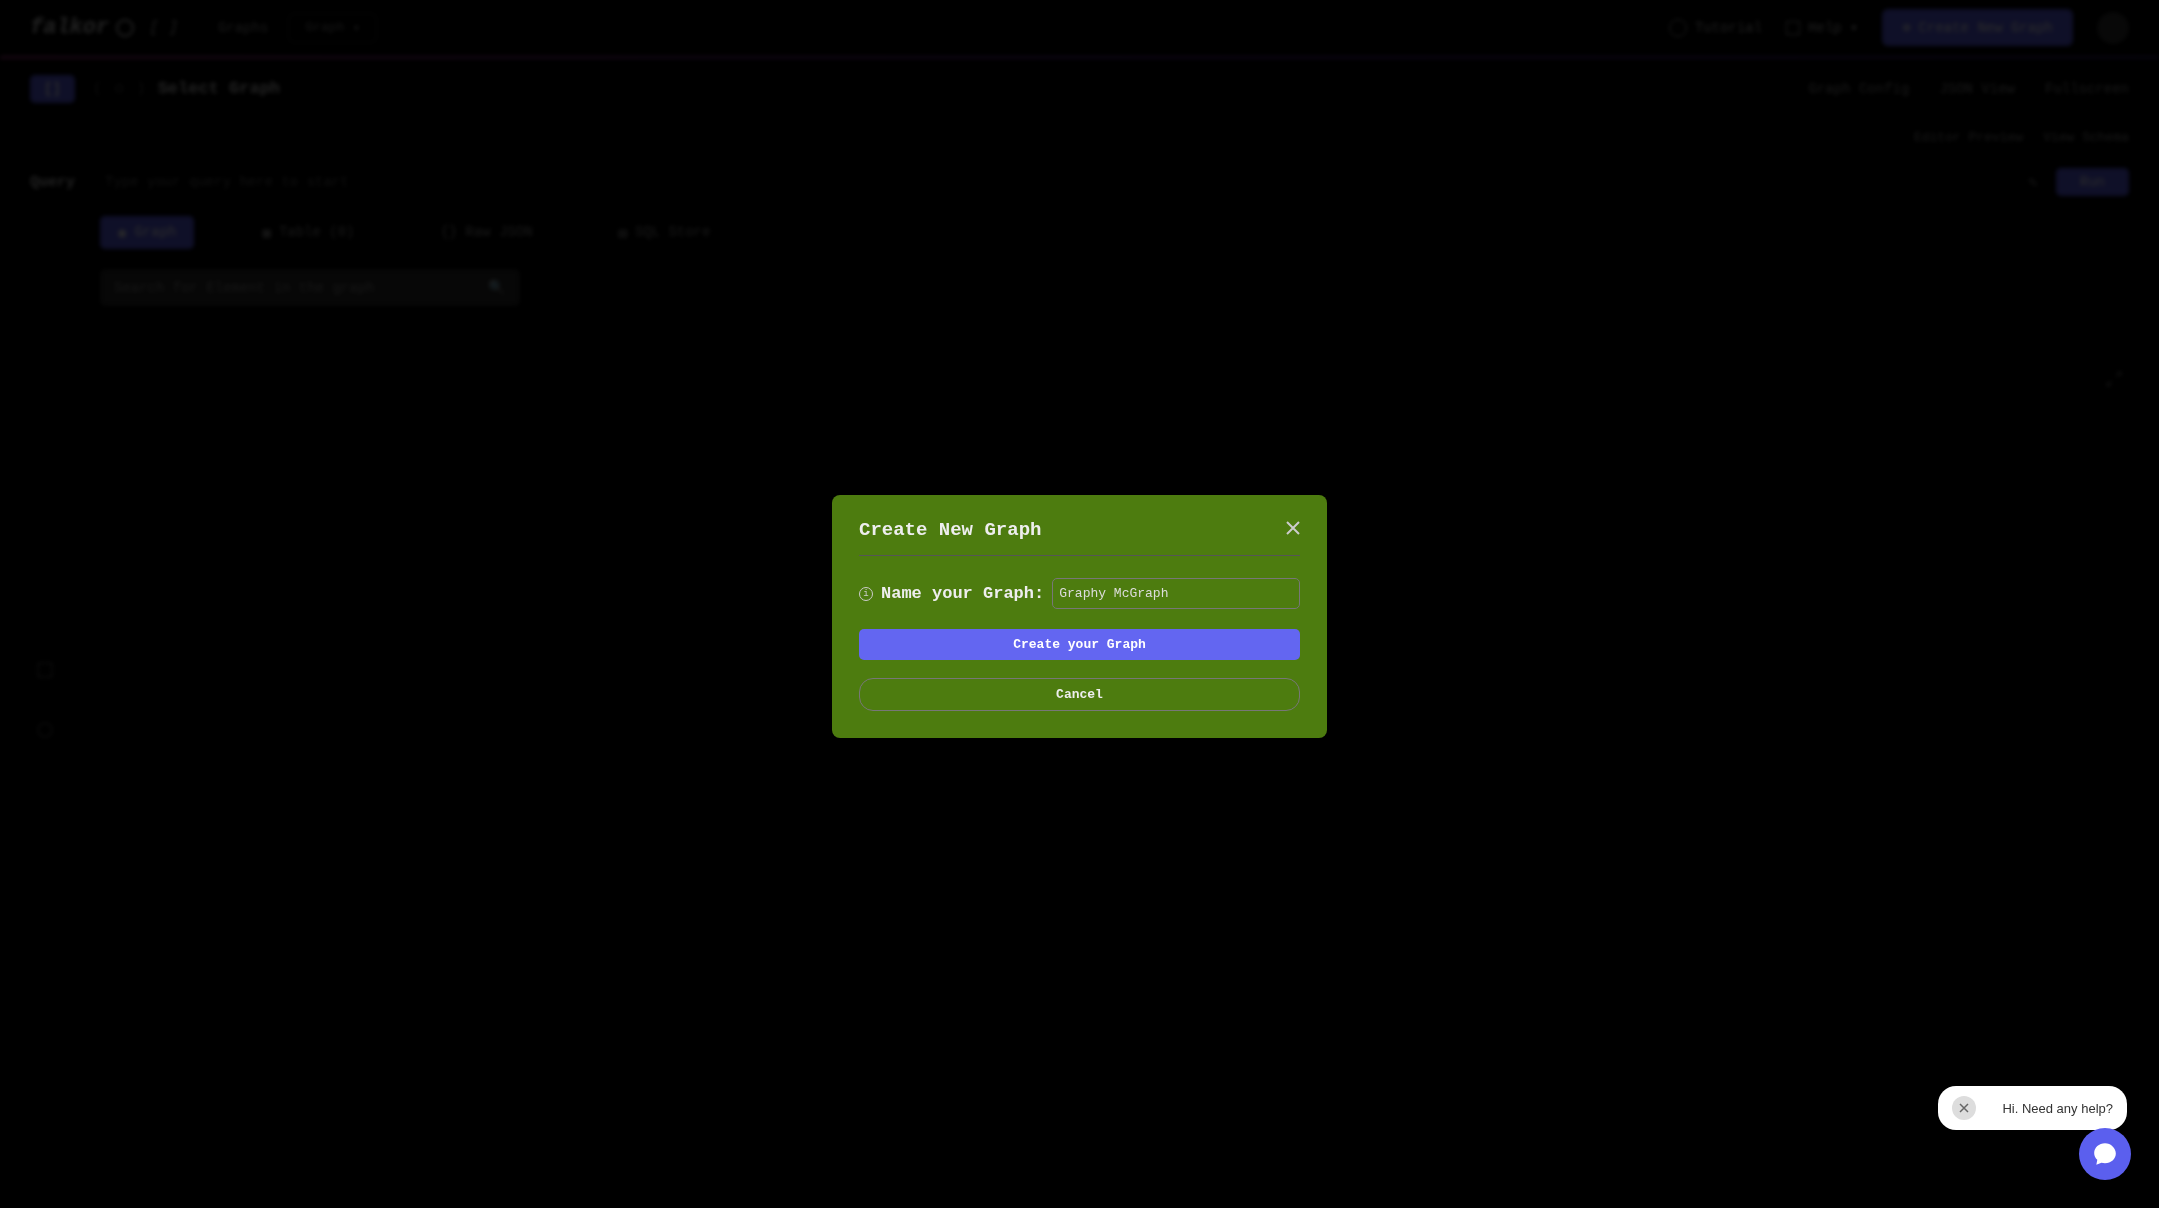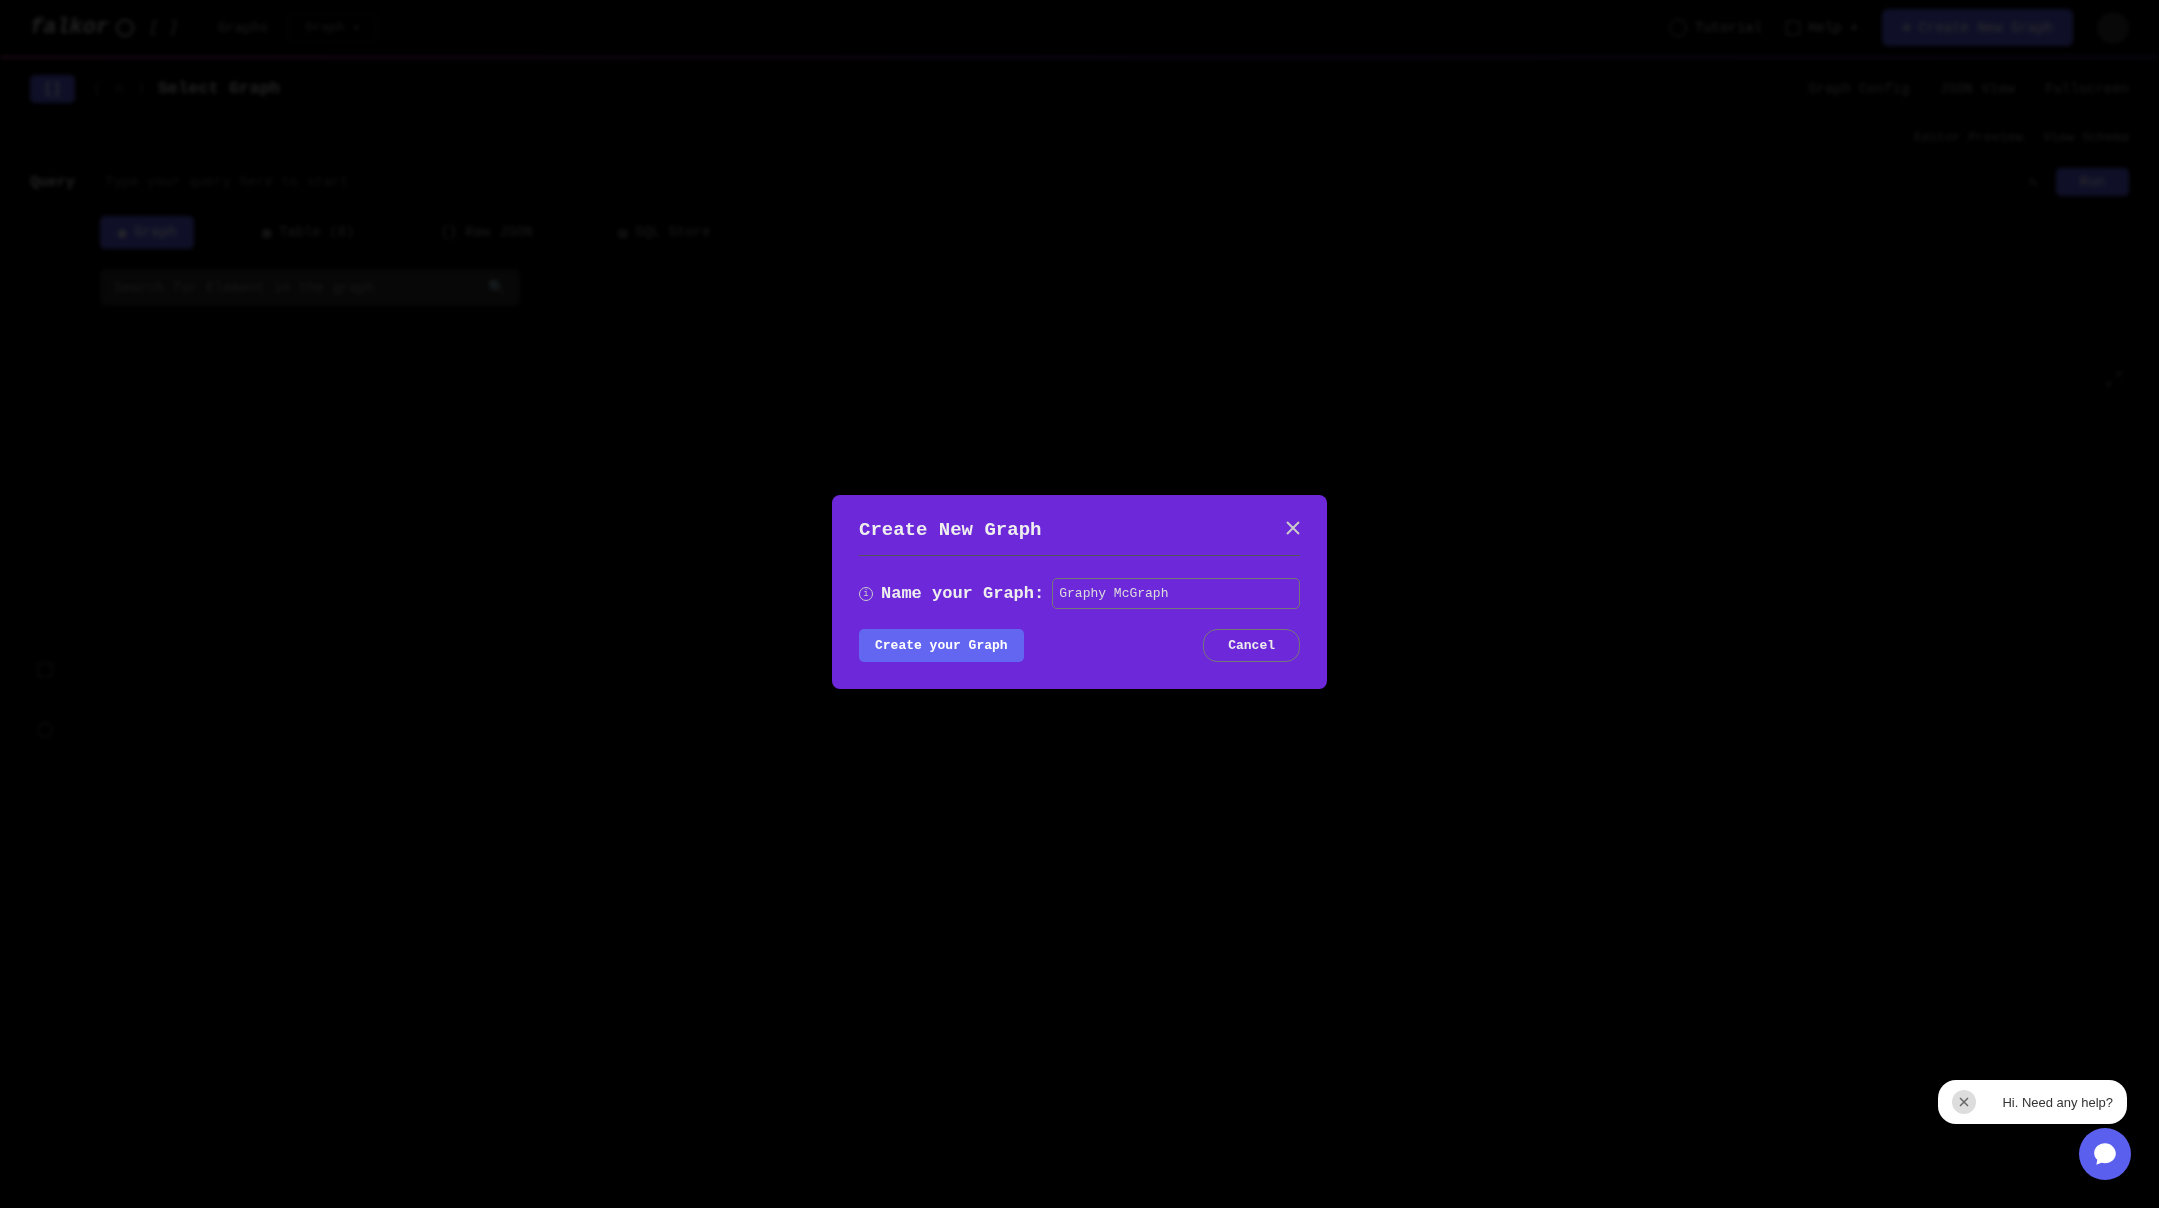--- a/index.html
+++ b/index.html
@@ -292,21 +292,21 @@
     }
     
     
     .blurred-content {
       filter: blur(2px);
       opacity: 0.6;
     }
     
     .modal {
       width: 495px;
-      background: #6d28d9;
+      background: #4d7c0f;
       border-radius: 8px;
       padding: 24px 27px 27px 27px;
       box-shadow: 0 10px 40px rgba(0,0,0,0.5);
     }
     
     .modal-header {
       display: flex;
       align-items: center;
       justify-content: space-between;
       padding-bottom: 14px;
@@ -359,23 +359,24 @@
       background: transparent;
       border: 1px solid #777;
       border-radius: 5px;
       color: #ddd;
       font-size: 13px;
       font-family: 'Courier New', monospace;
     }
     
     .modal-footer {
       display: flex;
-      justify-content: space-between;
-      gap: 10px;
+      justify-content: center;
+      gap: 18px;
       margin-top: 20px;
+      flex-direction: column;
     }
     
     .btn-primary {
       padding: 8px 16px;
       background: #6366f1;
       color: #fff;
       border: none;
       border-radius: 5px;
       font-size: 13px;
       font-family: 'Courier New', monospace;
@@ -392,21 +393,21 @@
       font-size: 13px;
       font-family: 'Courier New', monospace;
       font-weight: bold;
       cursor: pointer;
     }
     
     
     .chat-tooltip {
       position: absolute;
       right: 32px;
-      bottom: 84px;
+      bottom: 78px;
       background: #fff;
       color: #333;
       padding: 10px 14px;
       border-radius: 18px;
       font-size: 13px;
       font-family: Arial, sans-serif;
       display: flex;
       align-items: center;
       gap: 20px;
     }

